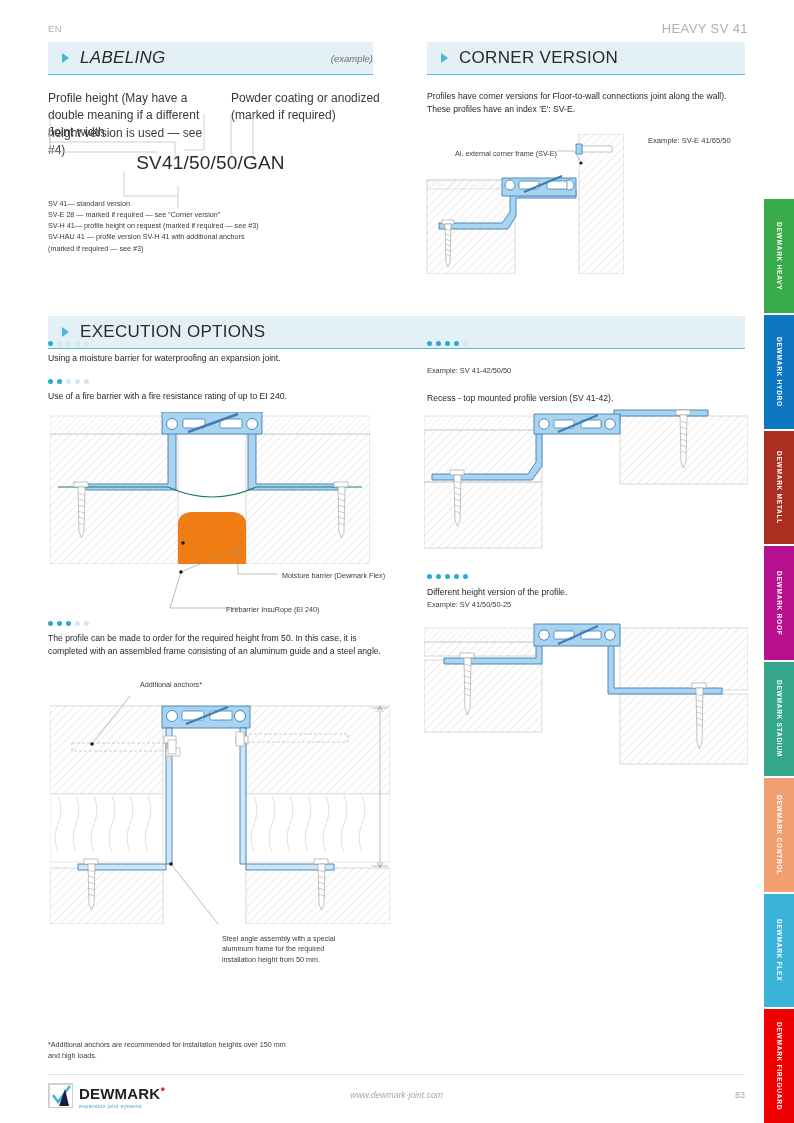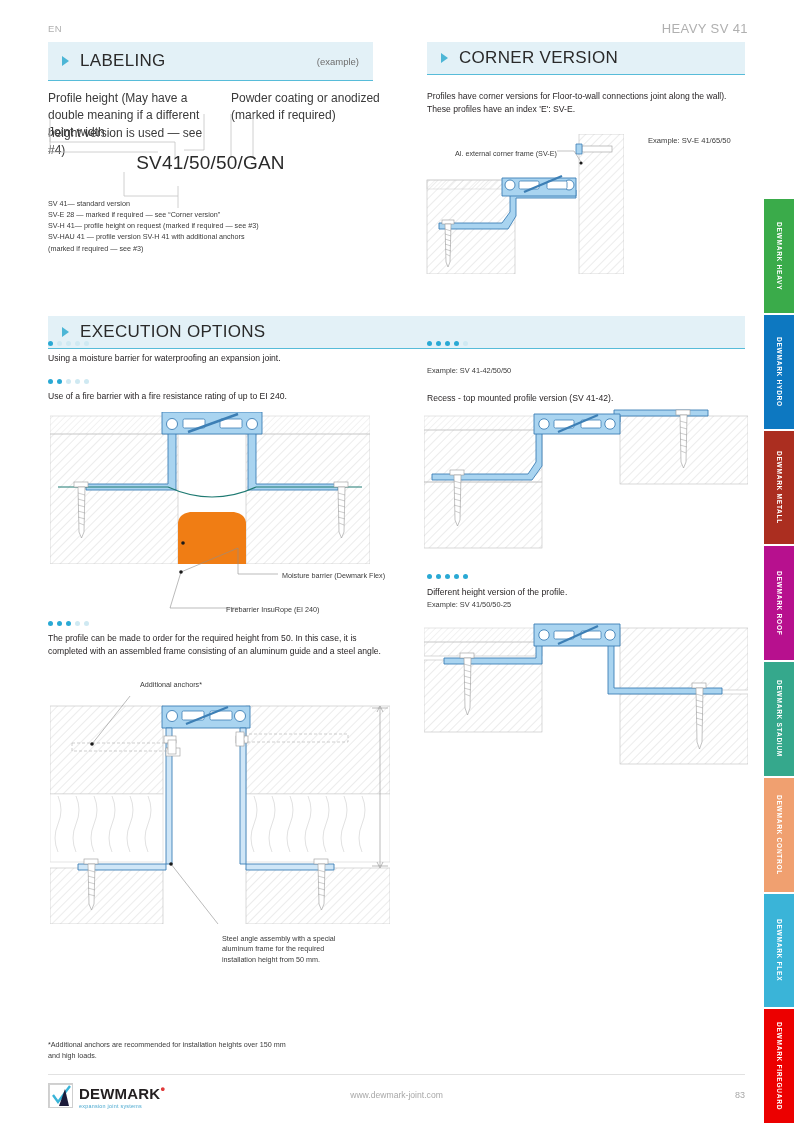--- a/index.html
+++ b/index.html
@@ -35,25 +35,25 @@
     border-left: 7px solid #4cb6d6;
     border-top: 5px solid transparent;
     border-bottom: 5px solid transparent;
     margin-right: 11px;
   }
   .sec-title {
     font-size: 17px; font-weight: 400; color: #2a2a2a;
     letter-spacing: .3px;
   }
   .sec-note {
-    margin-left: auto; margin-right: 14px;
+    margin-left: auto; 
     font-size: 9.5px; color: #6e6e6e;
   }
 
-  #bar-labeling { left: 48px; top: 42px; width: 325px; height: 39px; }
+  #bar-labeling { left: 48px; top: 42px; width: 325px; height: 33px; font-style: italic; }
   #bar-corner   { left: 427px; top: 42px; width: 318px; height: 33px; }
   #bar-exec     { left: 48px; top: 288px; width: 697px; height: 33px; margin-top: 28px; }
 
   
   .tx { position: absolute; font-size: 12px; line-height: 1.45; color: #3a3a3a; }
   .tx-body { position: absolute; font-size: 8.6px; line-height: 1.5; color: #231f20; }
   .tx-small { position: absolute; font-size: 7.2px; line-height: 1.45; color: #3a3a3a; }
   .tx-ex { position: absolute; font-size: 7.4px; line-height: 1.45; color: #3a3a3a; }
 
   
@@ -98,21 +98,21 @@
   .logo-box { position: absolute; left: 0; top: 0; display: flex; align-items: center; }
   .logo-mark {
     width: 25px; height: 25px; border: 1px solid #cfcfcf; position: relative; margin-right: 6px;
     background: #fff; overflow: hidden;
   }
   .logo-word { font-size: 15px; font-weight: bold; letter-spacing: .2px; color: #231f20; line-height: 1; }
   .logo-dot { color: #e03a3a; font-size: 13px; vertical-align: super; }
   .logo-sub { font-size: 5.4px; color: #4aa8cf; letter-spacing: .25px; margin-top: 2px; }
   .footer-url {
     position: absolute; left: 0; top: 8px; width: 697px; text-align: center;
-    font-size: 8.6px; color: #a8a8a8;
+    font-size: 8.6px; color: #a8a8a8; font-style: italic;
   }
   .footer-page { position: absolute; right: 0; top: 8px; font-size: 9px; color: #a8a8a8; }
 
   #footnote { left: 48px; top: 1040px; width: 250px; font-size: 7.2px; color: #3a3a3a; line-height: 1.5; }
 
   
   .dwg { position: absolute; }
 </style>
 </head>
 <body>

